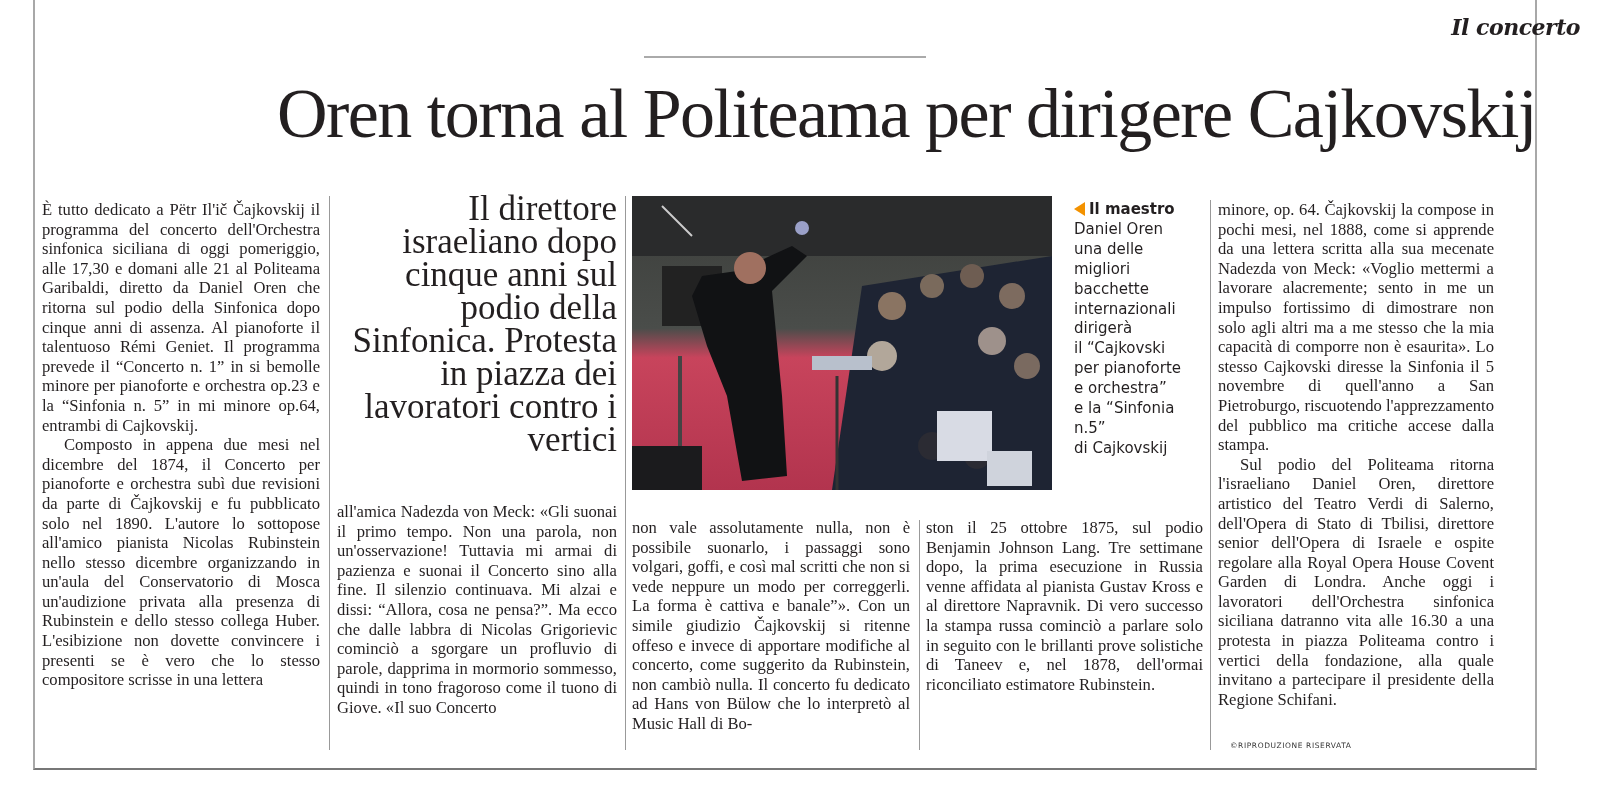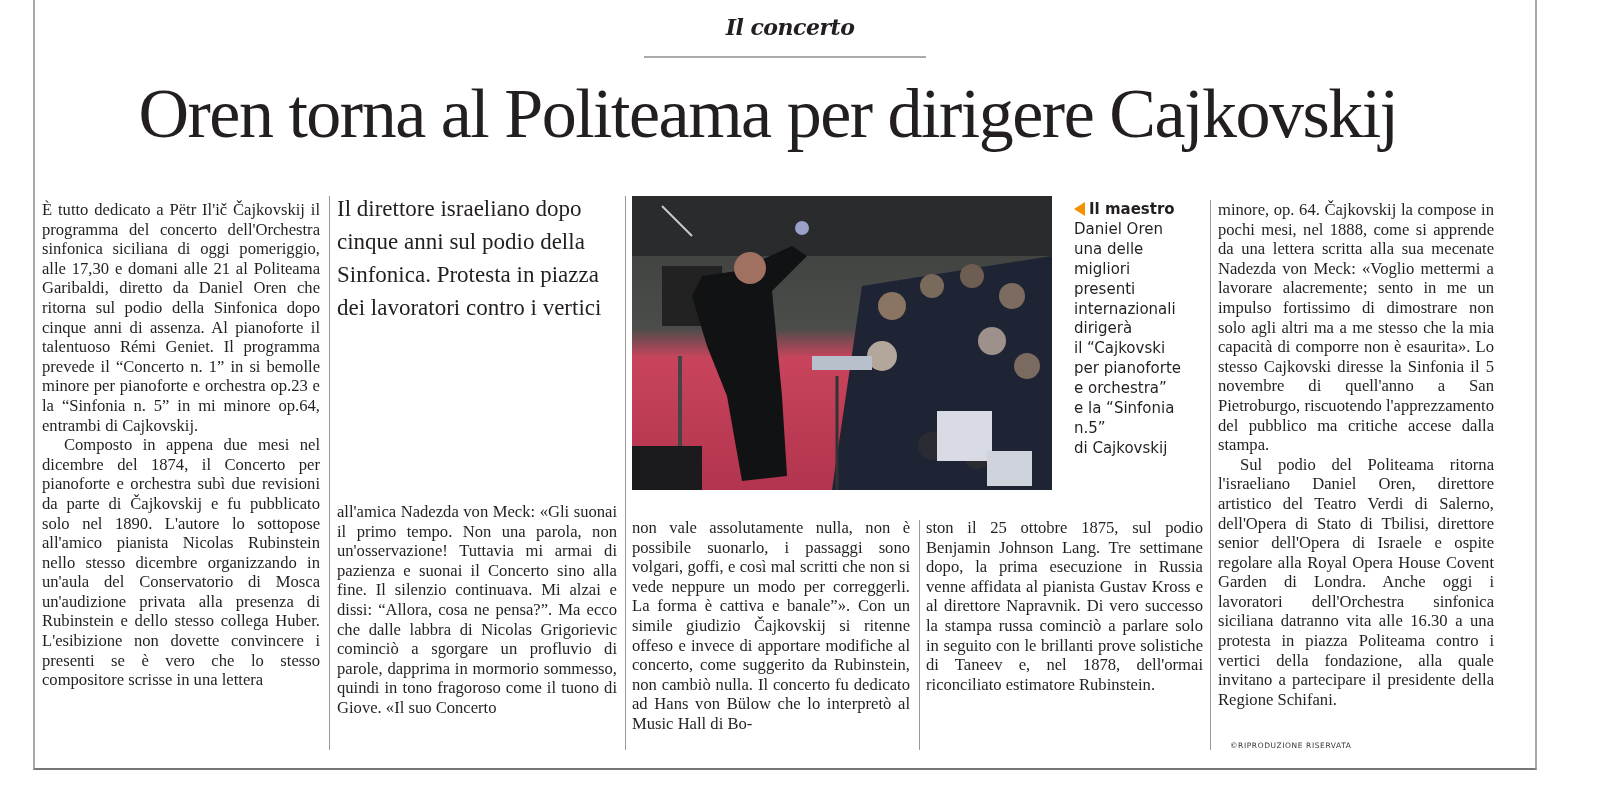--- a/index.html
+++ b/index.html
@@ -1,25 +1,25 @@
 <!DOCTYPE html>
 <html><head>
 <meta charset="utf-8">
 <style>
   html,body{margin:0;padding:0;background:#fff;}
   body{width:1600px;height:810px;position:relative;overflow:hidden;font-family:"DejaVu Serif",serif;color:#231f20;}
   .page{position:absolute;left:33px;top:0;width:1500px;height:768px;border-left:2px solid #a8a8a8;border-right:2px solid #a8a8a8;border-bottom:2px solid #777;}
-  .kicker{position:absolute;left:0;width:1580px;top:14px;text-align:center;font-family:"DejaVu Serif",serif;font-style:italic;font-weight:bold;font-size:22px;letter-spacing:-0.5px;}
+  .kicker{position:absolute;left:0;width:1580px;top:14px;text-align:right;font-family:"DejaVu Serif",serif;font-style:italic;font-weight:bold;font-size:22px;letter-spacing:-0.5px;}
   .kicker-rule{position:absolute;left:644px;top:56px;width:282px;height:0;border-top:2px solid #aaa;}
-  .headline{position:absolute;left:0;width:1536px;top:72px;text-align:center;font-family:"Liberation Serif",serif;font-size:70px;line-height:84px;letter-spacing:-1.5px;color:#231f20;}
+  .headline{position:absolute;left:0;width:1536px;top:72px;text-align:right;font-family:"Liberation Serif",serif;font-size:70px;line-height:84px;letter-spacing:-1.5px;color:#231f20;}
   .col{position:absolute;font-family:"Liberation Serif",serif;font-size:16.6px;line-height:19.6px;text-align:justify;hyphens:manual;}
   .col p{margin:0;}
   .col p.indent{text-indent:22px;}
   .sep{position:absolute;width:0;border-left:1.5px solid #999;}
-  .subhead{position:absolute;left:337px;top:192px;width:280px;text-align:left;font-family:"Liberation Serif",serif;font-size:23px;line-height:33px;color:#231f20;}
+  .subhead{position:absolute;left:337px;top:192px;width:280px;text-align:right;font-family:"Liberation Serif",serif;font-size:35px;line-height:33px;color:#231f20;}
   .photo{position:absolute;left:632px;top:196px;width:420px;height:294px;overflow:hidden;background:#2a2a33;}
   .caption{position:absolute;left:1074px;top:200px;width:140px;font-family:"DejaVu Sans",sans-serif;font-size:15px;line-height:19.9px;color:#231f20;}
   .caption .cap-title{font-weight:bold;}
   .caption .arrow{display:inline-block;width:0;height:0;border-top:7px solid transparent;border-bottom:7px solid transparent;border-right:11px solid #f39200;vertical-align:-2px;margin-right:4px;}
   .copyright{position:absolute;left:1230px;top:741px;font-family:"DejaVu Sans",sans-serif;font-size:7.5px;letter-spacing:0.6px;color:#333;}
 </style>
 </head>
 <body>
 
 <div class="page"></div>
@@ -80,21 +80,21 @@
     <line x1="205" y1="180" x2="205" y2="294" stroke="#333" stroke-width="3"></line>
     <rect x="0" y="250" width="70" height="44" fill="#1b1b1d"></rect>
   </svg>
 </div>
 
 <div class="caption">
   <div><span class="arrow"></span><span class="cap-title">Il maestro</span></div>
   <div>Daniel Oren</div>
   <div>una delle</div>
   <div>migliori</div>
-  <div>presenti</div>
+  <div>bacchette</div>
   <div>internazionali</div>
   <div>dirigerà</div>
   <div>il “Cajkovski</div>
   <div>per pianoforte</div>
   <div>e orchestra”</div>
   <div>e la “Sinfonia</div>
   <div>n.5”</div>
   <div>di Cajkovskij</div>
 </div>
 

